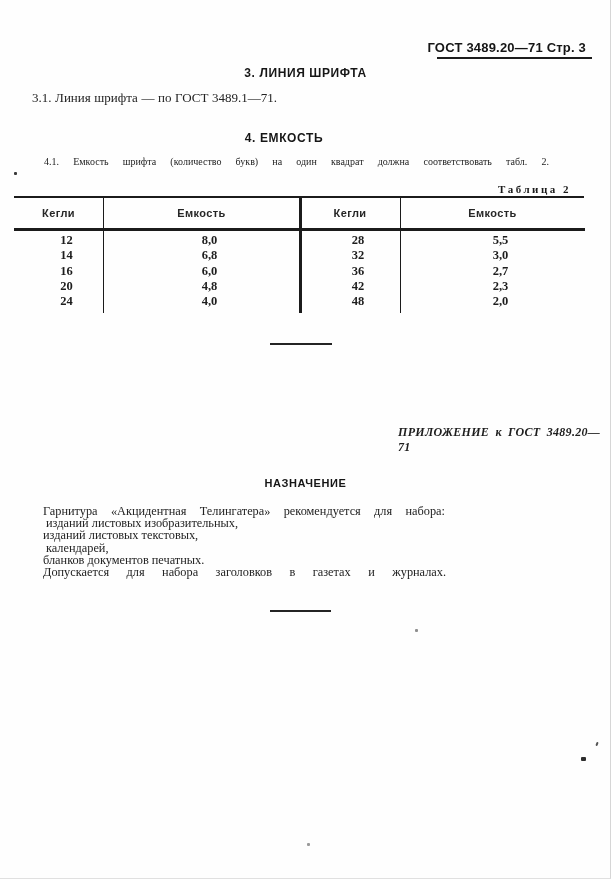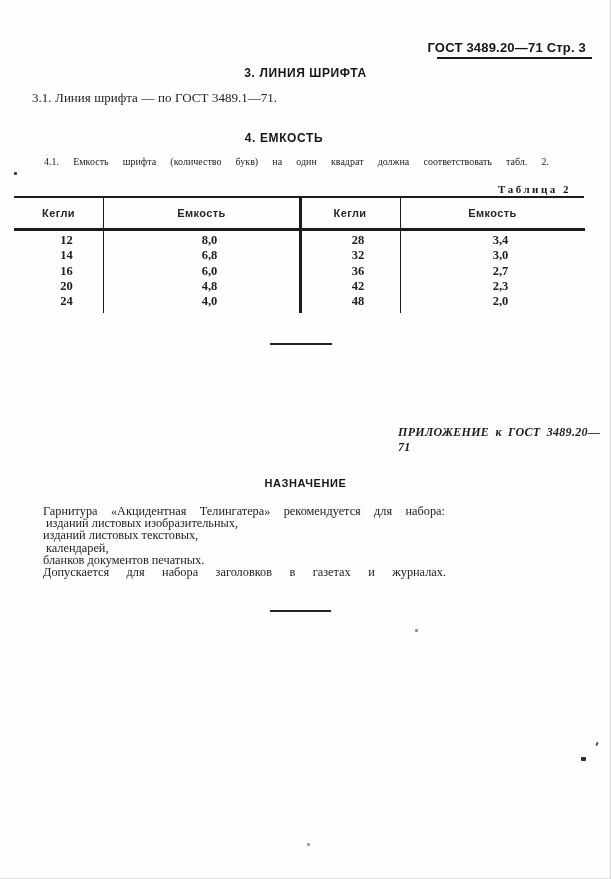--- a/index.html
+++ b/index.html
@@ -87,21 +87,21 @@
       <div class="th">Емкость</div>
       <div class="th">Кегли</div>
       <div class="th">Емкость</div>
     </div>
     <div class="rule rule-mid"></div>
     <div class="tbody">
       <div class="tr">
         <div class="td">12</div>
         <div class="td">8,0</div>
         <div class="td">28</div>
-        <div class="td">3,4</div>
+        <div class="td">5,5</div>
       </div>
       <div class="tr">
         <div class="td">14</div>
         <div class="td">6,8</div>
         <div class="td">32</div>
         <div class="td">3,0</div>
       </div>
       <div class="tr">
         <div class="td">16</div>
         <div class="td">6,0</div>

